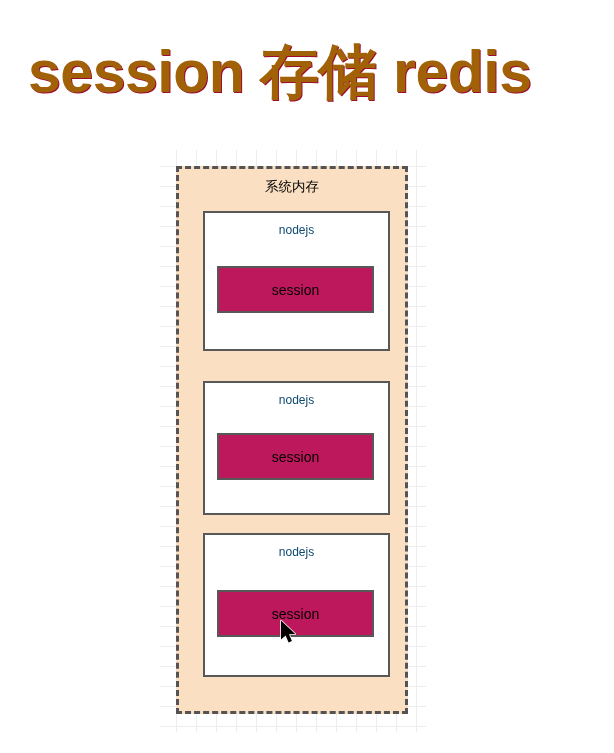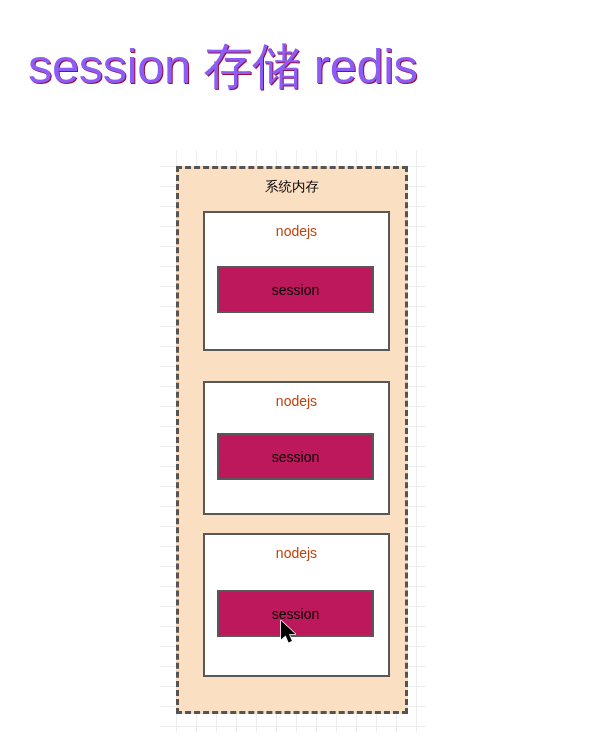--- a/index.html
+++ b/index.html
@@ -13,23 +13,23 @@
     position: relative;
     overflow: hidden;
     font-family: "Liberation Sans", "DejaVu Sans", sans-serif;
   }
 
   
   #page-title {
     position: absolute;
     left: 28px;
     top: 36px;
-    font-size: 49px;
-    font-weight: normal;
-    color: #8b5cf6;
+    font-size: 59px;
+    font-weight: bold;
+    color: #a16207;
     letter-spacing: -0.5px;
     line-height: 1.25;
     white-space: nowrap;
     text-shadow: 1px 1px 0 #9e0b33;
   }
 
   
   #diagram {
     position: absolute;
     left: 0;
@@ -87,22 +87,22 @@
   .nodejs-box.n0 { top: 42px;  height: 140px; }
   .nodejs-box.n1 { top: 212px; height: 134px; }
   .nodejs-box.n2 { top: 364px; height: 144px; }
 
   .nodejs-label {
     position: absolute;
     left: 0;
     right: 0;
     top: 11px;
     text-align: center;
-    font-size: 14px;
-    color: #c2410c;
+    font-size: 12px;
+    color: #0c4a6e;
     line-height: 1;
   }
 
   
   .session-box {
     position: absolute;
     left: 12px;
     width: 157px;
     height: 47px;
     box-sizing: border-box;

